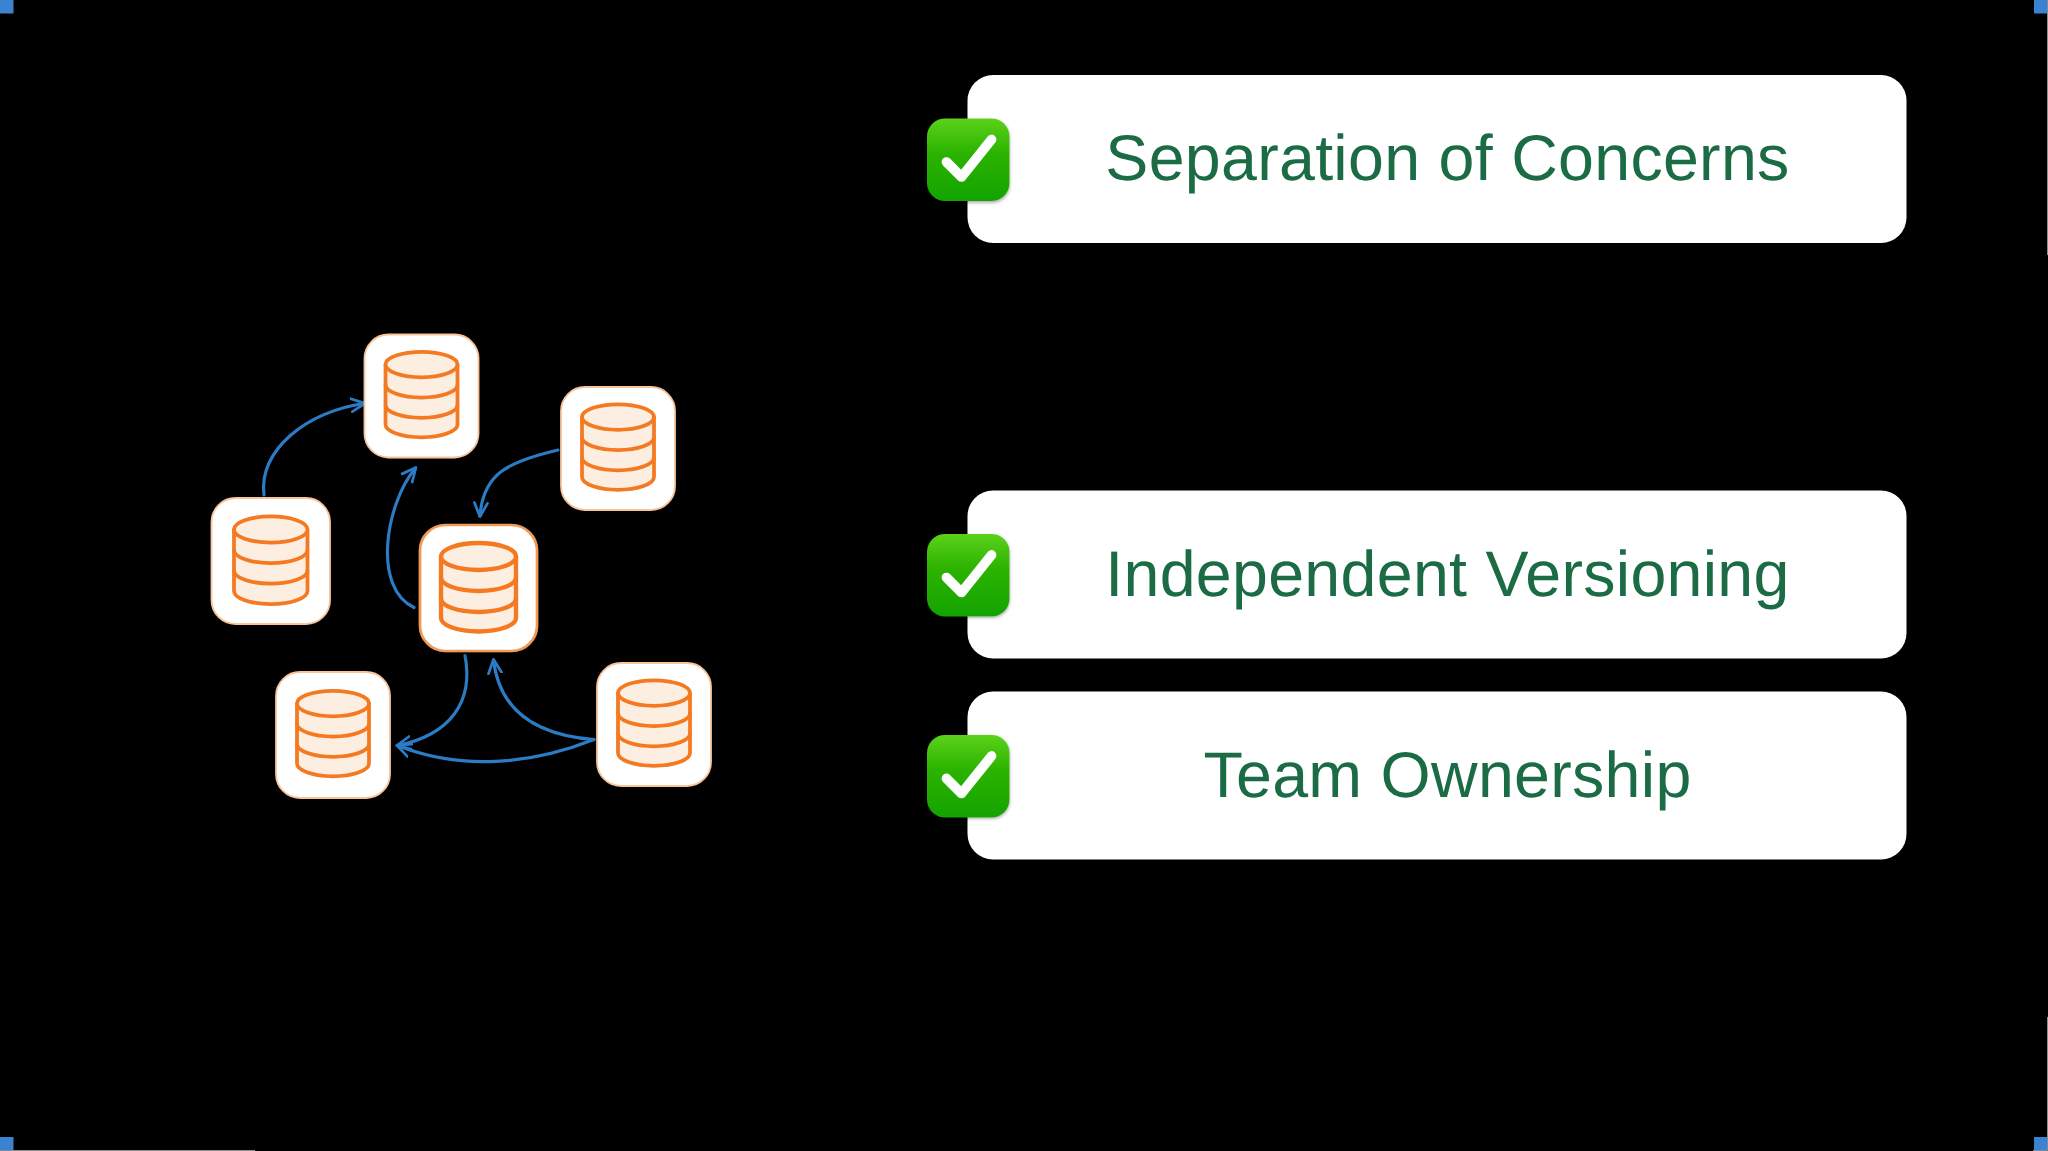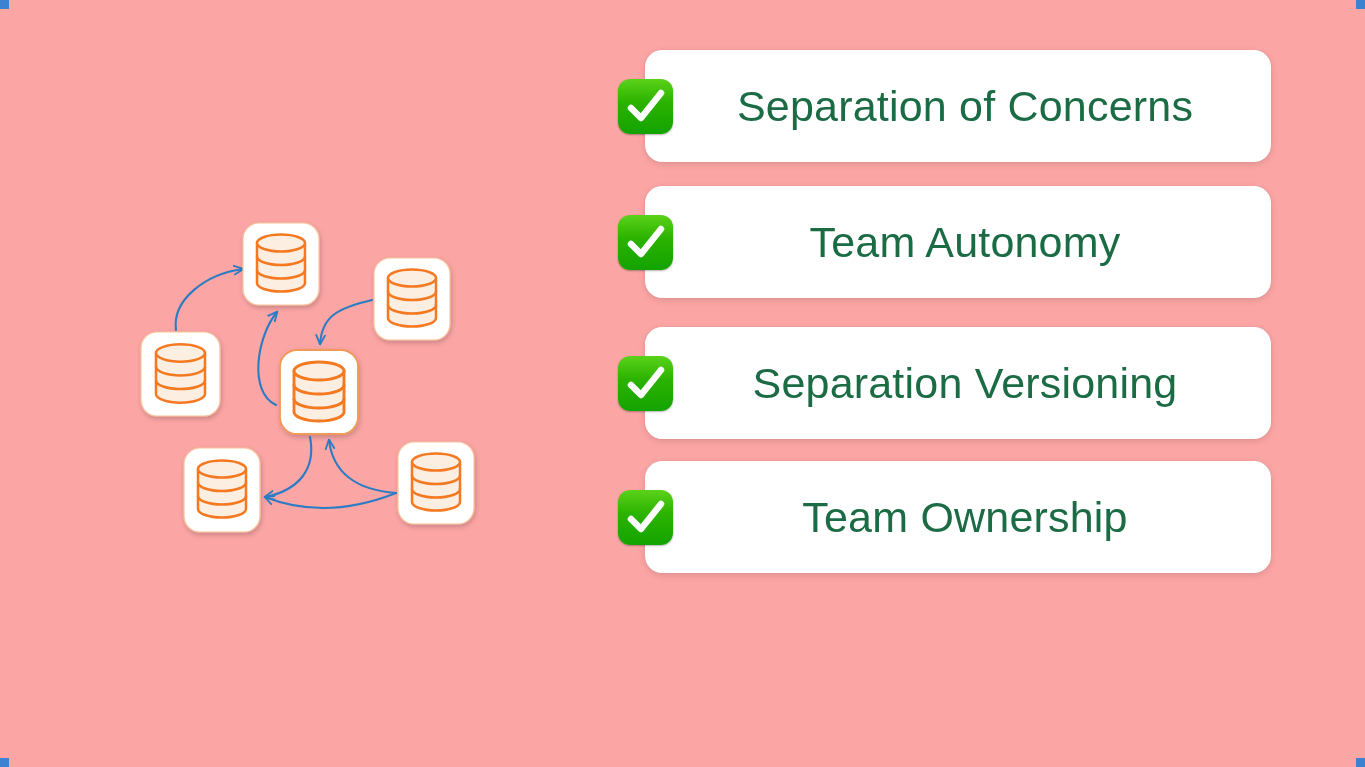--- a/index.html
+++ b/index.html
@@ -12,21 +12,21 @@
     width: 1365px;
     height: 767px;
     overflow: hidden;
     font-family: "Liberation Sans", sans-serif;
     position: relative;
   }
 
   #slide {
     position: absolute;
     inset: 0;
-    background: #fca5a5;
+    background: #000000;
   }
 
   
   .handle {
     position: absolute;
     width: 9px;
     height: 9px;
     background: #3b82d0;
     z-index: 50;
   }
@@ -213,38 +213,29 @@
     <div class="check-row" style="top:50px">
       <div class="check-card"></div>
       <div class="check-icon">
         <svg width="55" height="55" viewBox="0 0 55 55">
           <path d="M 13 29 L 23 39 L 43 14" fill="none" stroke="#ffffff" stroke-width="6.5" stroke-linecap="round" stroke-linejoin="round"></path>
         </svg>
       </div>
       <div class="check-label">Separation of Concerns</div>
     </div>
 
-    <div class="check-row" style="top:186px">
-      <div class="check-card"></div>
-      <div class="check-icon">
-        <svg width="55" height="55" viewBox="0 0 55 55">
-          <path d="M 13 29 L 23 39 L 43 14" fill="none" stroke="#ffffff" stroke-width="6.5" stroke-linecap="round" stroke-linejoin="round"></path>
-        </svg>
-      </div>
-      <div class="check-label">Team Autonomy</div>
-    </div>
 
     <div class="check-row" style="top:327px">
       <div class="check-card"></div>
       <div class="check-icon">
         <svg width="55" height="55" viewBox="0 0 55 55">
           <path d="M 13 29 L 23 39 L 43 14" fill="none" stroke="#ffffff" stroke-width="6.5" stroke-linecap="round" stroke-linejoin="round"></path>
         </svg>
       </div>
-      <div class="check-label">Separation Versioning</div>
+      <div class="check-label">Independent Versioning</div>
     </div>
 
     <div class="check-row" style="top:461px">
       <div class="check-card"></div>
       <div class="check-icon">
         <svg width="55" height="55" viewBox="0 0 55 55">
           <path d="M 13 29 L 23 39 L 43 14" fill="none" stroke="#ffffff" stroke-width="6.5" stroke-linecap="round" stroke-linejoin="round"></path>
         </svg>
       </div>
       <div class="check-label">Team Ownership</div>

